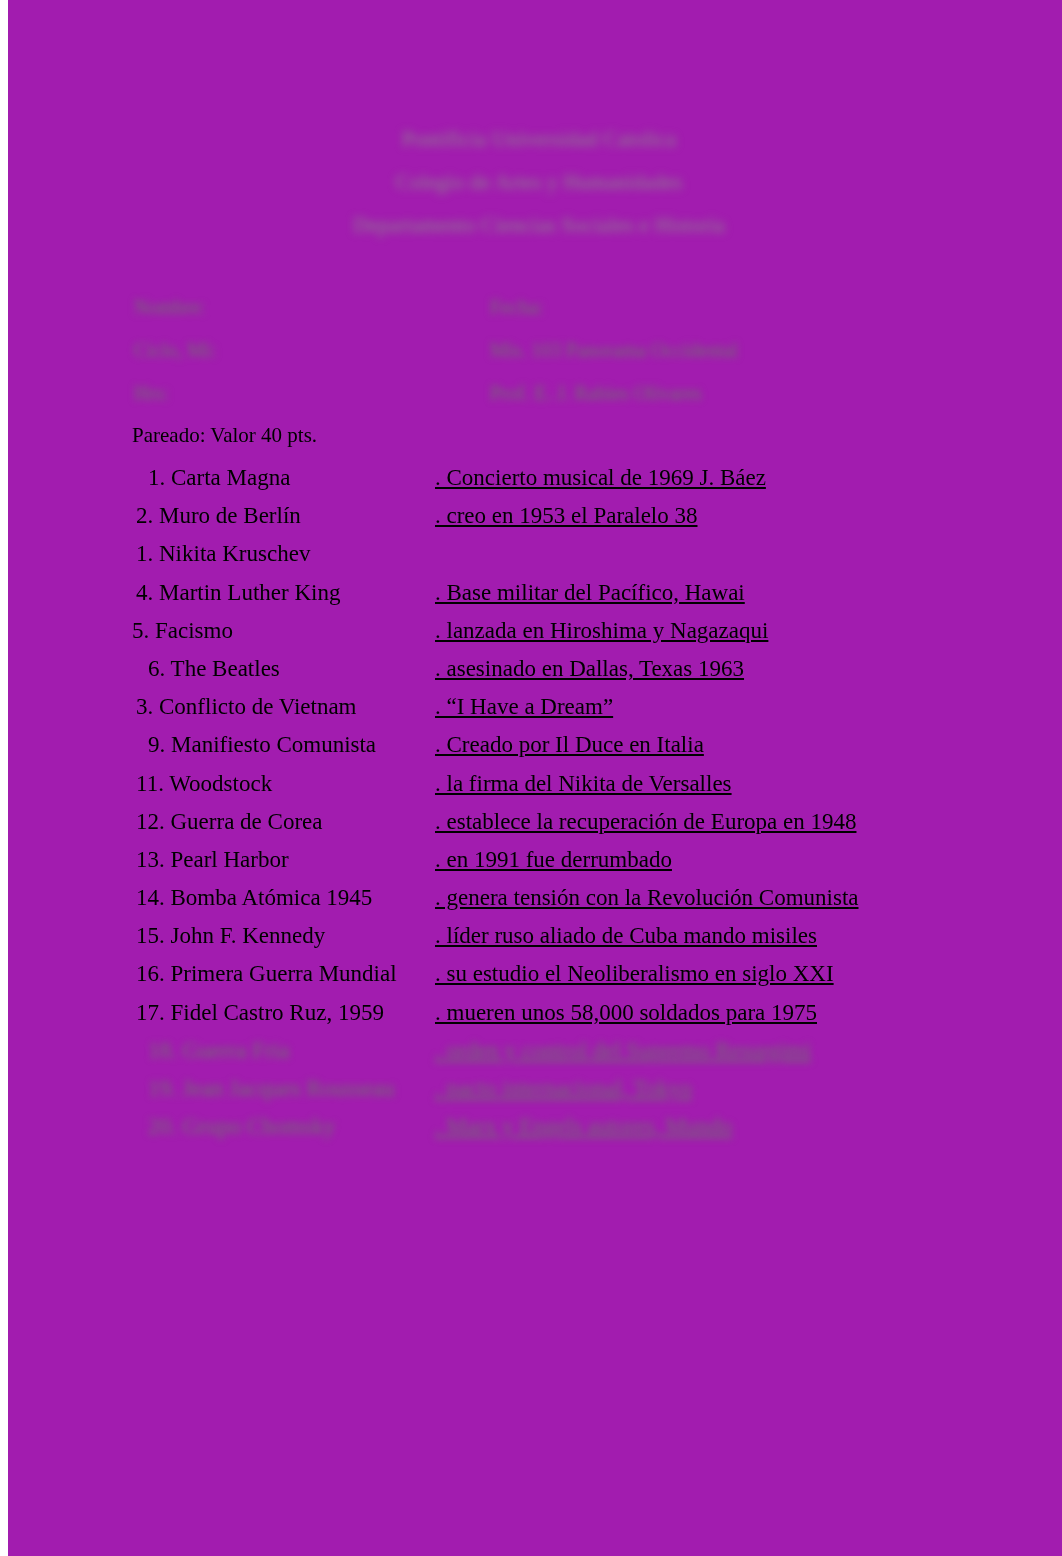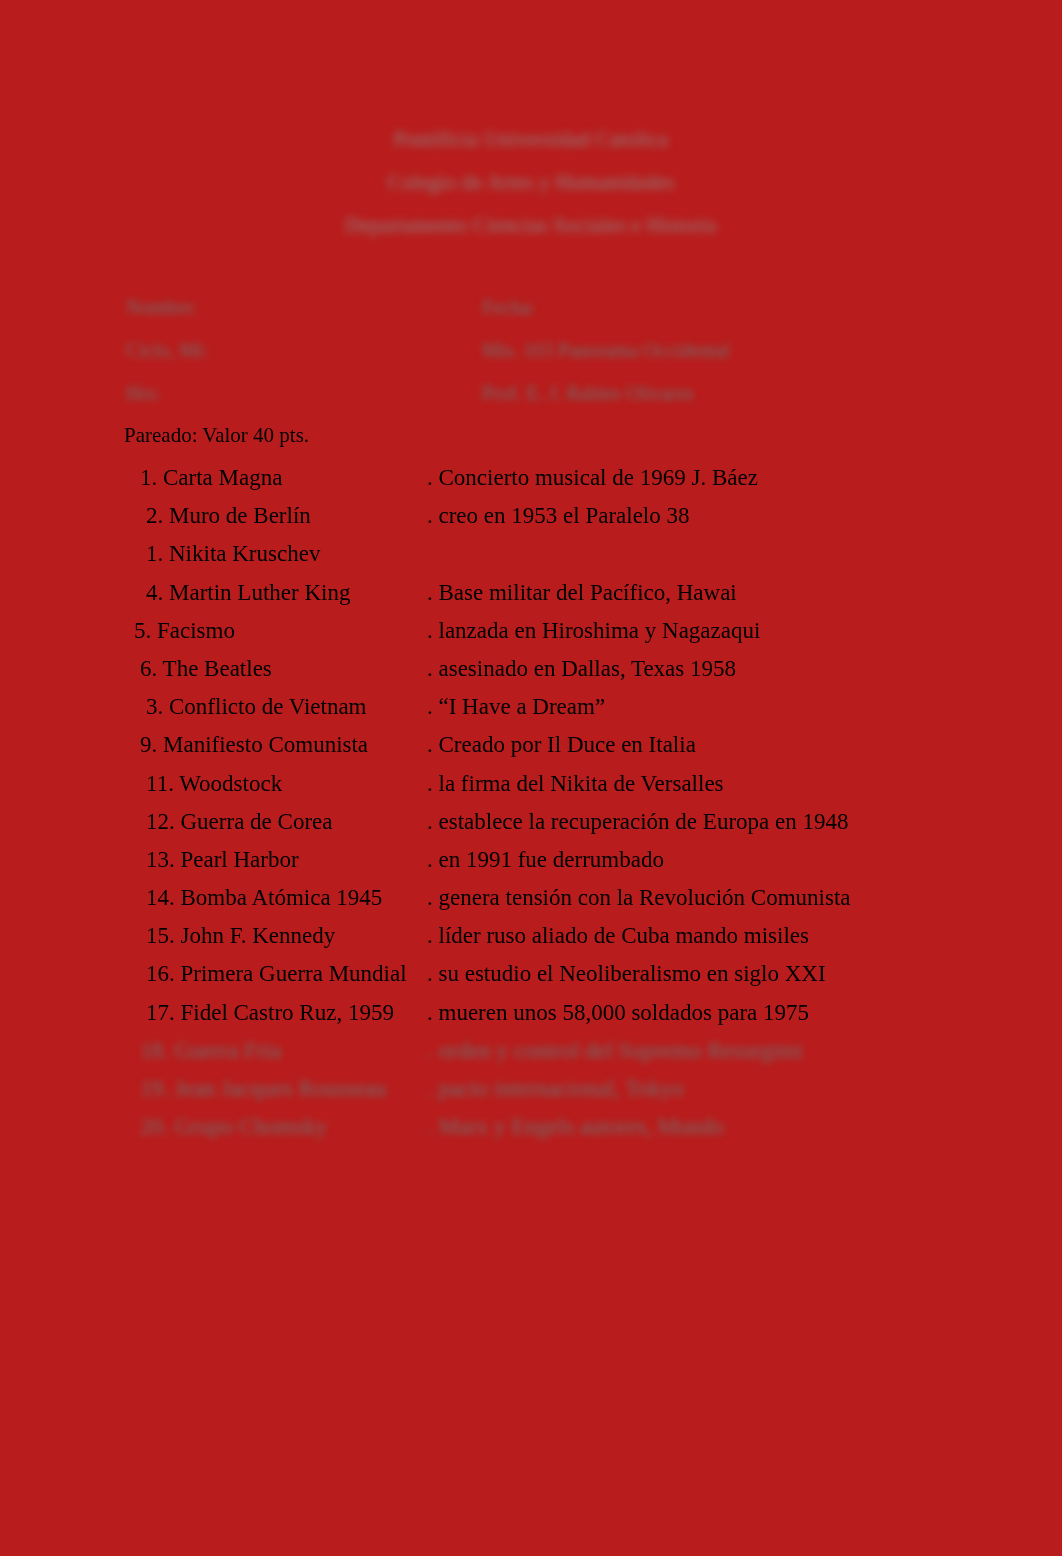--- a/index.html
+++ b/index.html
@@ -13,21 +13,22 @@
     height: 1556px;
     position: relative;
     font-family: "Liberation Serif", "DejaVu Serif", serif;
     color: #000000;
     overflow: hidden;
   }
 
   .page {
     position: absolute;
     inset: 0;
-    background: #b91c1c;
+    background: #a21caf;
+    margin-left: 8px;
   }
 
   
   .redacted {
     color: #6f6f6f;
     filter: blur(3.6px);
     -webkit-filter: blur(3.6px);
     user-select: none;
     white-space: nowrap;
   }
@@ -122,26 +123,27 @@
   }
   .match-row .opt-blank {
     position: absolute;
     left: 292px;
     top: 0;
   }
   .match-row .opt {
     position: absolute;
     left: 307px;
     top: 0;
+    text-decoration: underline;
   }
 
   
   .ind-0 .term { left: 20px; }
-  .ind-1 .term { left: 26px; }
-  .ind-2 .term { left: 14px; }
+  .ind-1 .term { left: 8px; }
+  .ind-2 .term { left: 4px; }
 </style>
 </head>
 <body>
 
 <div class="page">
 
   <div class="doc-header">
     <span class="hline redacted-strong">Pontificia Universidad Catolica</span>
     <span class="hline redacted-strong">Colegio de Artes y Humanidades</span>
     <span class="hline redacted-strong">Departamento Ciencias Sociales e Historia</span>
@@ -191,21 +193,21 @@
       <div class="match-row ind-2">
         <span class="blank redacted-soft">&nbsp;</span>
         <span class="term">5. Facismo</span>
         <span class="opt-blank redacted-soft">&nbsp;</span>
         <span class="opt">. lanzada en Hiroshima y Nagazaqui</span>
       </div>
       <div class="match-row ind-0">
         <span class="blank redacted-soft">&nbsp;</span>
         <span class="term">6. The Beatles</span>
         <span class="opt-blank redacted-soft">&nbsp;</span>
-        <span class="opt">. asesinado en Dallas, Texas 1958</span>
+        <span class="opt">. asesinado en Dallas, Texas 1963</span>
       </div>
       <div class="match-row ind-1">
         <span class="blank redacted-soft">&nbsp;</span>
         <span class="term">3. Conflicto de Vietnam</span>
         <span class="opt-blank redacted-soft">&nbsp;</span>
         <span class="opt">. “I Have a Dream”</span>
       </div>
       <div class="match-row ind-0">
         <span class="blank redacted-soft">&nbsp;</span>
         <span class="term">9. Manifiesto Comunista</span>

